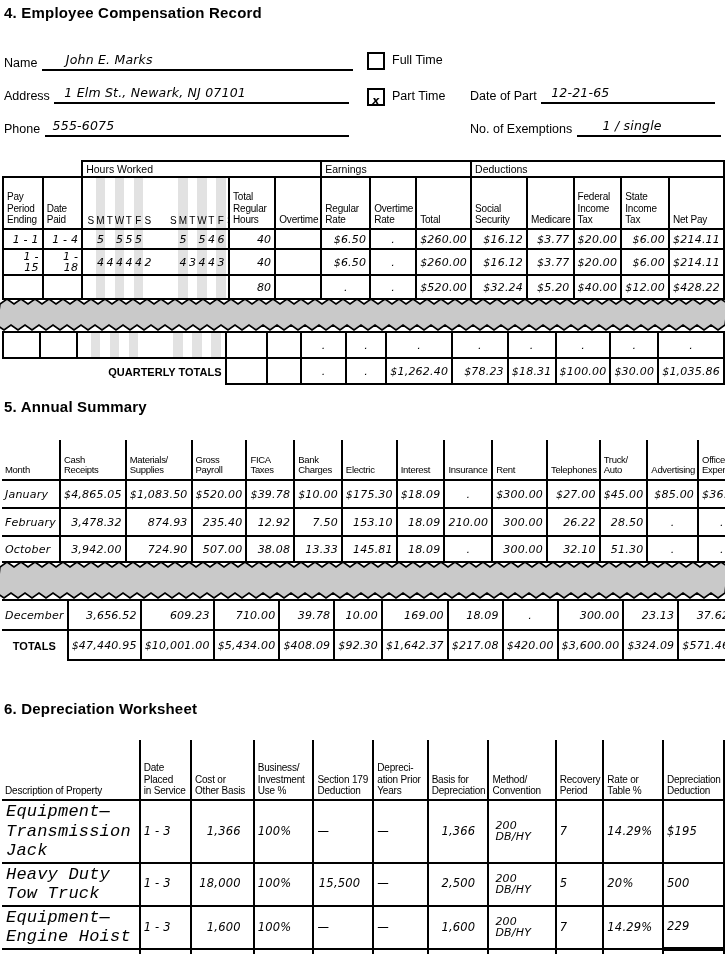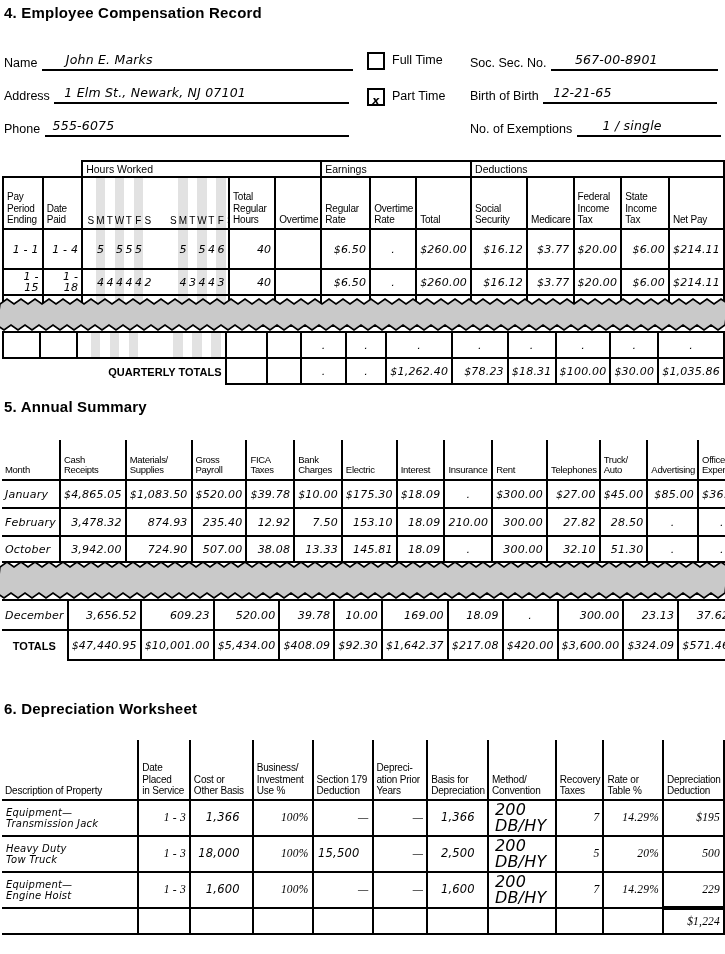--- a/index.html
+++ b/index.html
@@ -21,21 +21,21 @@
   .t td{border:2px solid #000;padding:1px 3px;overflow:hidden;font-size:11px;vertical-align:middle;}
   .t td.open{border:none;}
   .t .hc{font-size:10px;line-height:1.12;vertical-align:bottom;text-align:left;white-space:pre-line;
          letter-spacing:-.2px;padding:2px 2px 3px 3px;}
   .t .grpcell{font-size:10.5px;vertical-align:top;padding:1px 3px;}
   .t td.first{border-left:none;}
   .t tr.nt td{border-top:none;}
   .t td.nob{border-bottom:none;}
   .data{font-size:12px;line-height:1;}
   .num{text-align:right;padding-right:6px;}
-  .ctr{text-align:right;font-family:Liberation Serif, serif;}
+  .ctr{text-align:left;}
   .dot{text-align:center;}
   .pp{text-align:right;padding-right:5px;}
   .qv,.totrow .data{font-size:10px;}
   .qlabel{font-weight:bold;font-size:12px;text-align:right;padding-right:8px;
           font-family:"Liberation Sans",sans-serif;font-style:normal;}
   .tlab{font-weight:bold;font-size:12.5px;text-align:center;font-style:normal;
         font-family:"Liberation Sans",sans-serif;}
   
   .dayscell{position:relative;padding:0 !important;}
   .days{position:absolute;top:0;bottom:0;left:3px;display:flex;gap:16px;}
@@ -45,22 +45,22 @@
   .week span:nth-child(2n){background:var(--stripe,#e2e2e2);}
   .hdrdays .week span{align-items:flex-end;font-size:10px;font-style:normal;
              font-family:"Liberation Sans",sans-serif;padding-bottom:2px;}
   .datadays .week span{font-family:"DejaVu Sans",sans-serif;font-style:italic;}
   
   .t2 .hc{font-size:9.5px;letter-spacing:-.3px;}
   .t2 .data{font-size:11px;}
   .t2 .num{padding-right:3px;}
   .t3 .data{font-size:11.5px;}
   .t3 .num{padding-right:12px;}
-  .t3 .desc{white-space:pre-line;text-align:left;padding-left:4px;font-size:10px;line-height:1.15;}
-  .t3 .method{text-align:left;padding-left:6px;font-size:16px;}
+  .t3 .desc{white-space:pre-line;text-align:left;padding-left:4px;font-size:17px;line-height:1.15;font-family:Liberation Mono, monospace;}
+  .t3 .method{text-align:left;padding-left:6px;font-size:11px;}
   .t3 td.heavy{border-top:4px solid #000;}
   svg.torn{position:absolute;left:0;display:block;}
 </style>
 </head>
 <body>
 
 <div class="page">
 
   <div class="title" style="left:4px;top:4px">4. Employee Compensation Record</div>
 
@@ -76,26 +76,22 @@
     <div class="field" style="left:4px;top:72px">
       <span class="flabel">Phone</span>
       <span class="fline" style="width:304px"><span class="fval hand" style="padding-left:8px">555-6075</span></span>
     </div>
 
     <div class="cb" style="left:367px;top:8px"><span class="mark hand"></span></div>
     <span class="cblabel" style="left:392px;top:9px">Full Time</span>
     <div class="cb" style="left:367px;top:44px"><span class="mark hand">x</span></div>
     <span class="cblabel" style="left:392px;top:45px">Part Time</span>
 
-    <div class="field" style="left:470px;top:6px">
-      <span class="flabel">Soc. Sec. No.</span>
-      <span class="fline" style="width:167px"><span class="fval hand" style="padding-left:24px">567-00-8901</span></span>
-    </div>
     <div class="field" style="left:470px;top:39px">
-      <span class="flabel">Birth of Birth</span>
+      <span class="flabel">Date of Part</span>
       <span class="fline" style="width:174px"><span class="fval hand" style="padding-left:10px">12-21-65</span></span>
     </div>
     <div class="field" style="left:470px;top:72px">
       <span class="flabel">No. of Exemptions</span>
       <span class="fline" style="width:144px"><span class="fval hand" style="padding-left:26px">1 / single</span></span>
     </div>
   </div>
 
   <div class="abs" id="t1u" style="left:2px;top:160px">
       <table class="t t1">
@@ -162,21 +158,21 @@
 Security</td>
             <td class="hc">Medicare</td>
             <td class="hc">Federal
 Income
 Tax</td>
             <td class="hc">State
 Income
 Tax</td>
             <td class="hc">Net Pay</td>
           </tr>
-          <tr style="height:40px">
+          <tr style="height:20px">
             <td class="data hand pp">1 - 1</td>
             <td class="data hand pp">1 - 4</td>
             <td class="dayscell">
               <div class="days datadays">
                 <div class="week">
                   <span></span>
                   <span>5</span>
                   <span></span>
                   <span>5</span>
                   <span>5</span>
@@ -418,21 +414,21 @@
             <td class="data hand first mcell">February</td>
             <td class="data hand num">3,478.32</td>
             <td class="data hand num">874.93</td>
             <td class="data hand num">235.40</td>
             <td class="data hand num">12.92</td>
             <td class="data hand num">7.50</td>
             <td class="data hand num">153.10</td>
             <td class="data hand num">18.09</td>
             <td class="data hand num">210.00</td>
             <td class="data hand num">300.00</td>
-            <td class="data hand num">27.82</td>
+            <td class="data hand num">26.22</td>
             <td class="data hand num">28.50</td>
             <td class="data hand dot">.</td>
             <td class="data hand dot">.</td>
           </tr>
           <tr style="height:26px">
             <td class="data hand first mcell">October</td>
             <td class="data hand num">3,942.00</td>
             <td class="data hand num">724.90</td>
             <td class="data hand num">507.00</td>
             <td class="data hand num">38.08</td>
@@ -466,21 +462,21 @@
           <col style="width:42px">
           <col style="width:38px">
           <col style="width:45px">
           <col style="width:42px">
         </colgroup>
         <tbody>
           <tr style="height:30px">
             <td class="data hand first mcell">December</td>
             <td class="data hand num">3,656.52</td>
             <td class="data hand num">609.23</td>
-            <td class="data hand num">520.00</td>
+            <td class="data hand num">710.00</td>
             <td class="data hand num">39.78</td>
             <td class="data hand num">10.00</td>
             <td class="data hand num">169.00</td>
             <td class="data hand num">18.09</td>
             <td class="data hand dot">.</td>
             <td class="data hand num">300.00</td>
             <td class="data hand num">23.13</td>
             <td class="data hand num">37.62</td>
           </tr>
           <tr style="height:30px" class="totrow">
@@ -531,21 +527,21 @@
             <td class="hc">Section 179
 Deduction</td>
             <td class="hc">Depreci-
 ation Prior
 Years</td>
             <td class="hc">Basis for
 Depreciation</td>
             <td class="hc">Method/
 Convention</td>
             <td class="hc">Recovery
-Taxes</td>
+Period</td>
             <td class="hc">Rate or
 Table %</td>
             <td class="hc">Depreciation
 Deduction</td>
           </tr>
           <tr style="height:28px">
             <td class="data hand desc first">Equipment—
 Transmission Jack</td>
             <td class="data hand ctr">1 - 3</td>
             <td class="data hand num">1,366</td>

